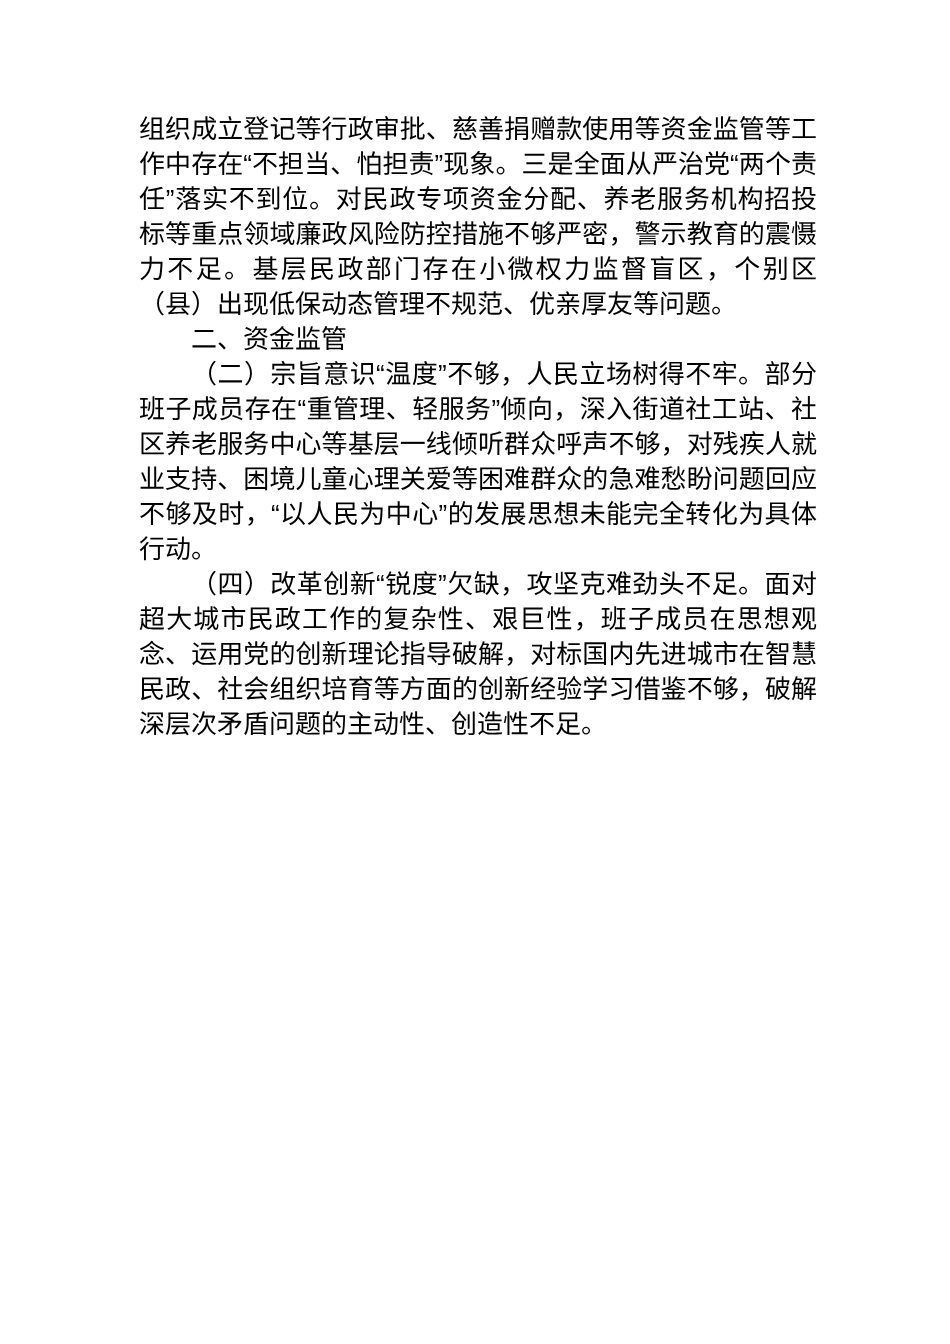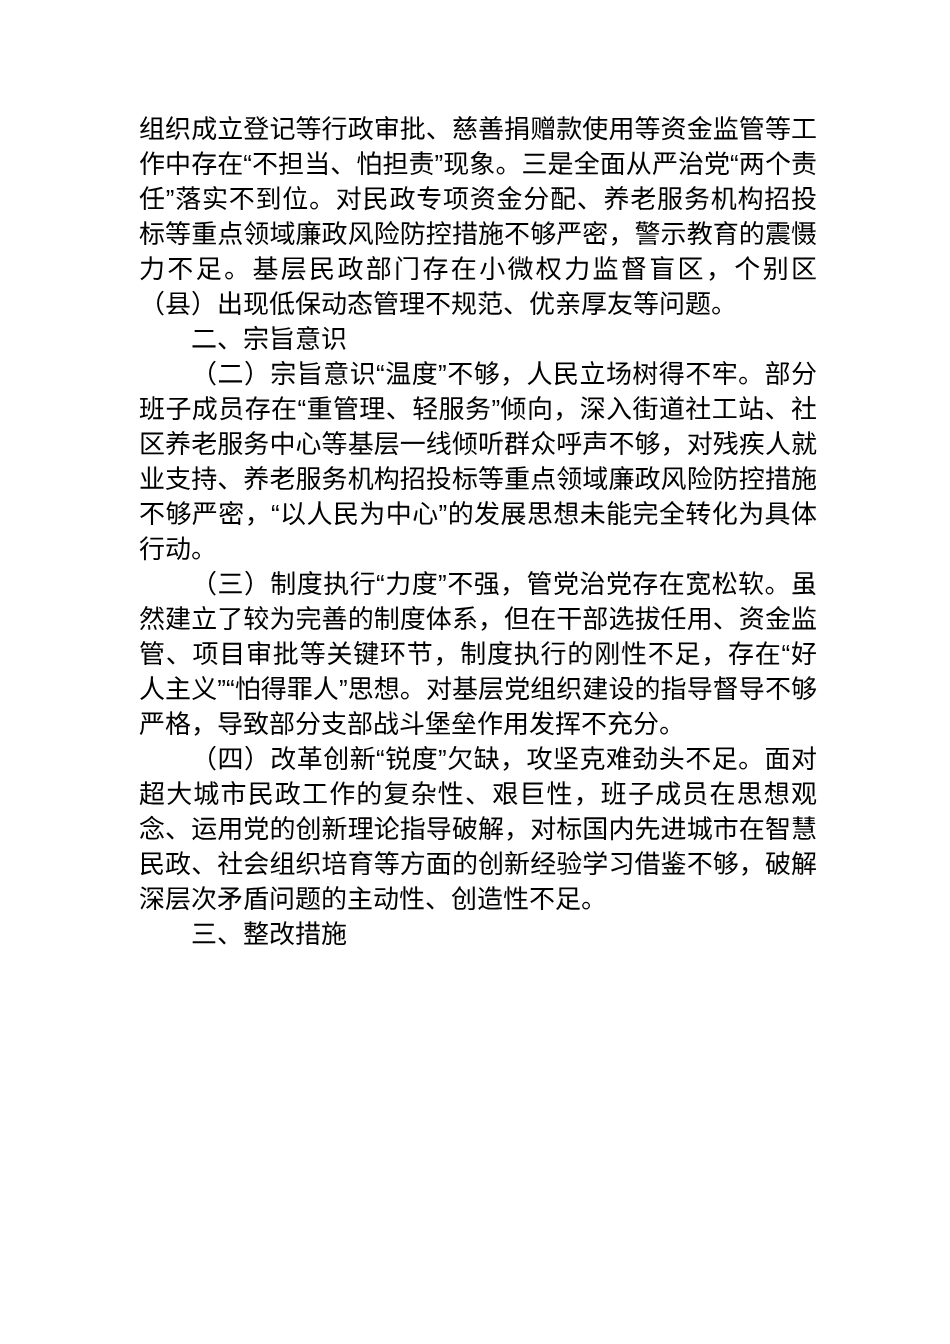--- a/index.html
+++ b/index.html
@@ -40,19 +40,17 @@
     
     font-weight: normal;
   }
 </style>
 </head>
 <body>
 
 <div class="page">
   <div class="content">
     <p class="flush">组织成立登记等行政审批、慈善捐赠款使用等资金监管等工作中存在“不担当、怕担责”现象。三是全面从严治党“两个责任”落实不到位。对民政专项资金分配、养老服务机构招投标等重点领域廉政风险防控措施不够严密，警示教育的震慑力不足。基层民政部门存在小微权力监督盲区，个别区（县）出现低保动态管理不规范、优亲厚友等问题。</p>
-    <p class="heading">二、宗旨意识</p>
-    <p>（二）宗旨意识“温度”不够，人民立场树得不牢。部分班子成员存在“重管理、轻服务”倾向，深入街道社工站、社区养老服务中心等基层一线倾听群众呼声不够，对残疾人就业支持、养老服务机构招投标等重点领域廉政风险防控措施不够严密，“以人民为中心”的发展思想未能完全转化为具体行动。</p>
-    <p>（三）制度执行“力度”不强，管党治党存在宽松软。虽然建立了较为完善的制度体系，但在干部选拔任用、资金监管、项目审批等关键环节，制度执行的刚性不足，存在“好人主义”“怕得罪人”思想。对基层党组织建设的指导督导不够严格，导致部分支部战斗堡垒作用发挥不充分。</p>
+    <p class="heading">二、资金监管</p>
+    <p>（二）宗旨意识“温度”不够，人民立场树得不牢。部分班子成员存在“重管理、轻服务”倾向，深入街道社工站、社区养老服务中心等基层一线倾听群众呼声不够，对残疾人就业支持、困境儿童心理关爱等困难群众的急难愁盼问题回应不够及时，“以人民为中心”的发展思想未能完全转化为具体行动。</p>
     <p>（四）改革创新“锐度”欠缺，攻坚克难劲头不足。面对超大城市民政工作的复杂性、艰巨性，班子成员在思想观念、运用党的创新理论指导破解，对标国内先进城市在智慧民政、社会组织培育等方面的创新经验学习借鉴不够，破解深层次矛盾问题的主动性、创造性不足。</p>
-    <p class="heading">三、整改措施</p>
   </div>
 </div>
 
 </body></html>

